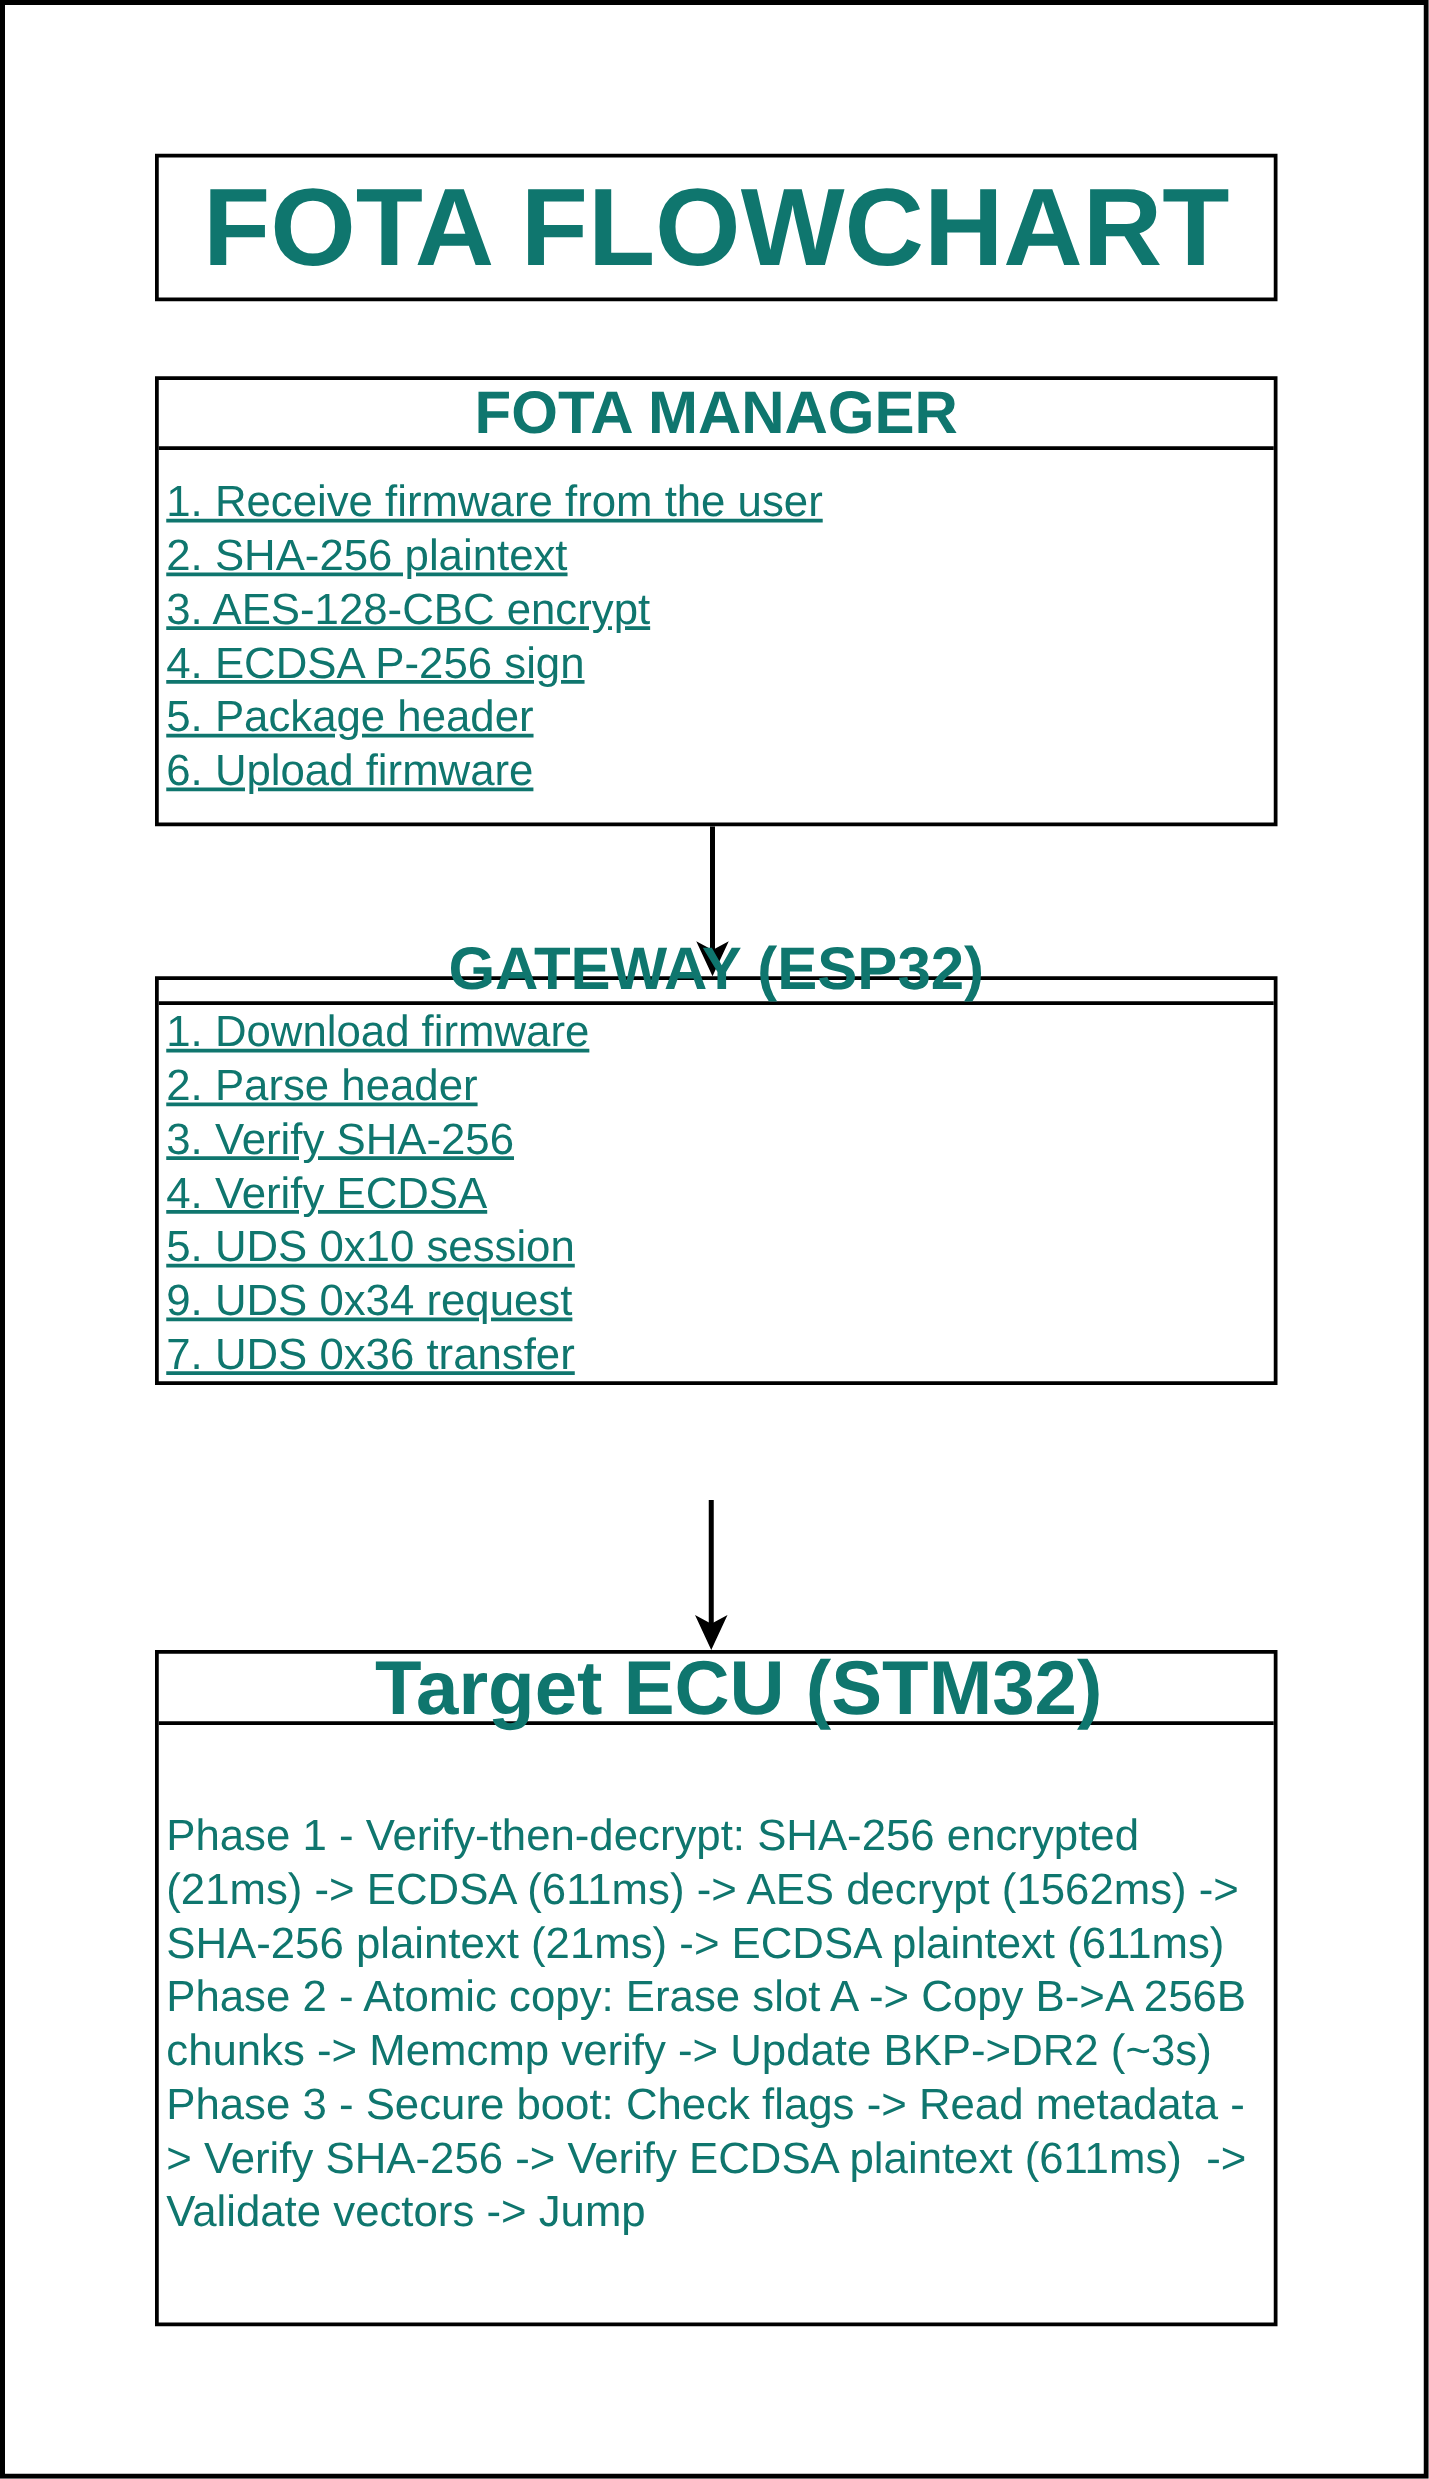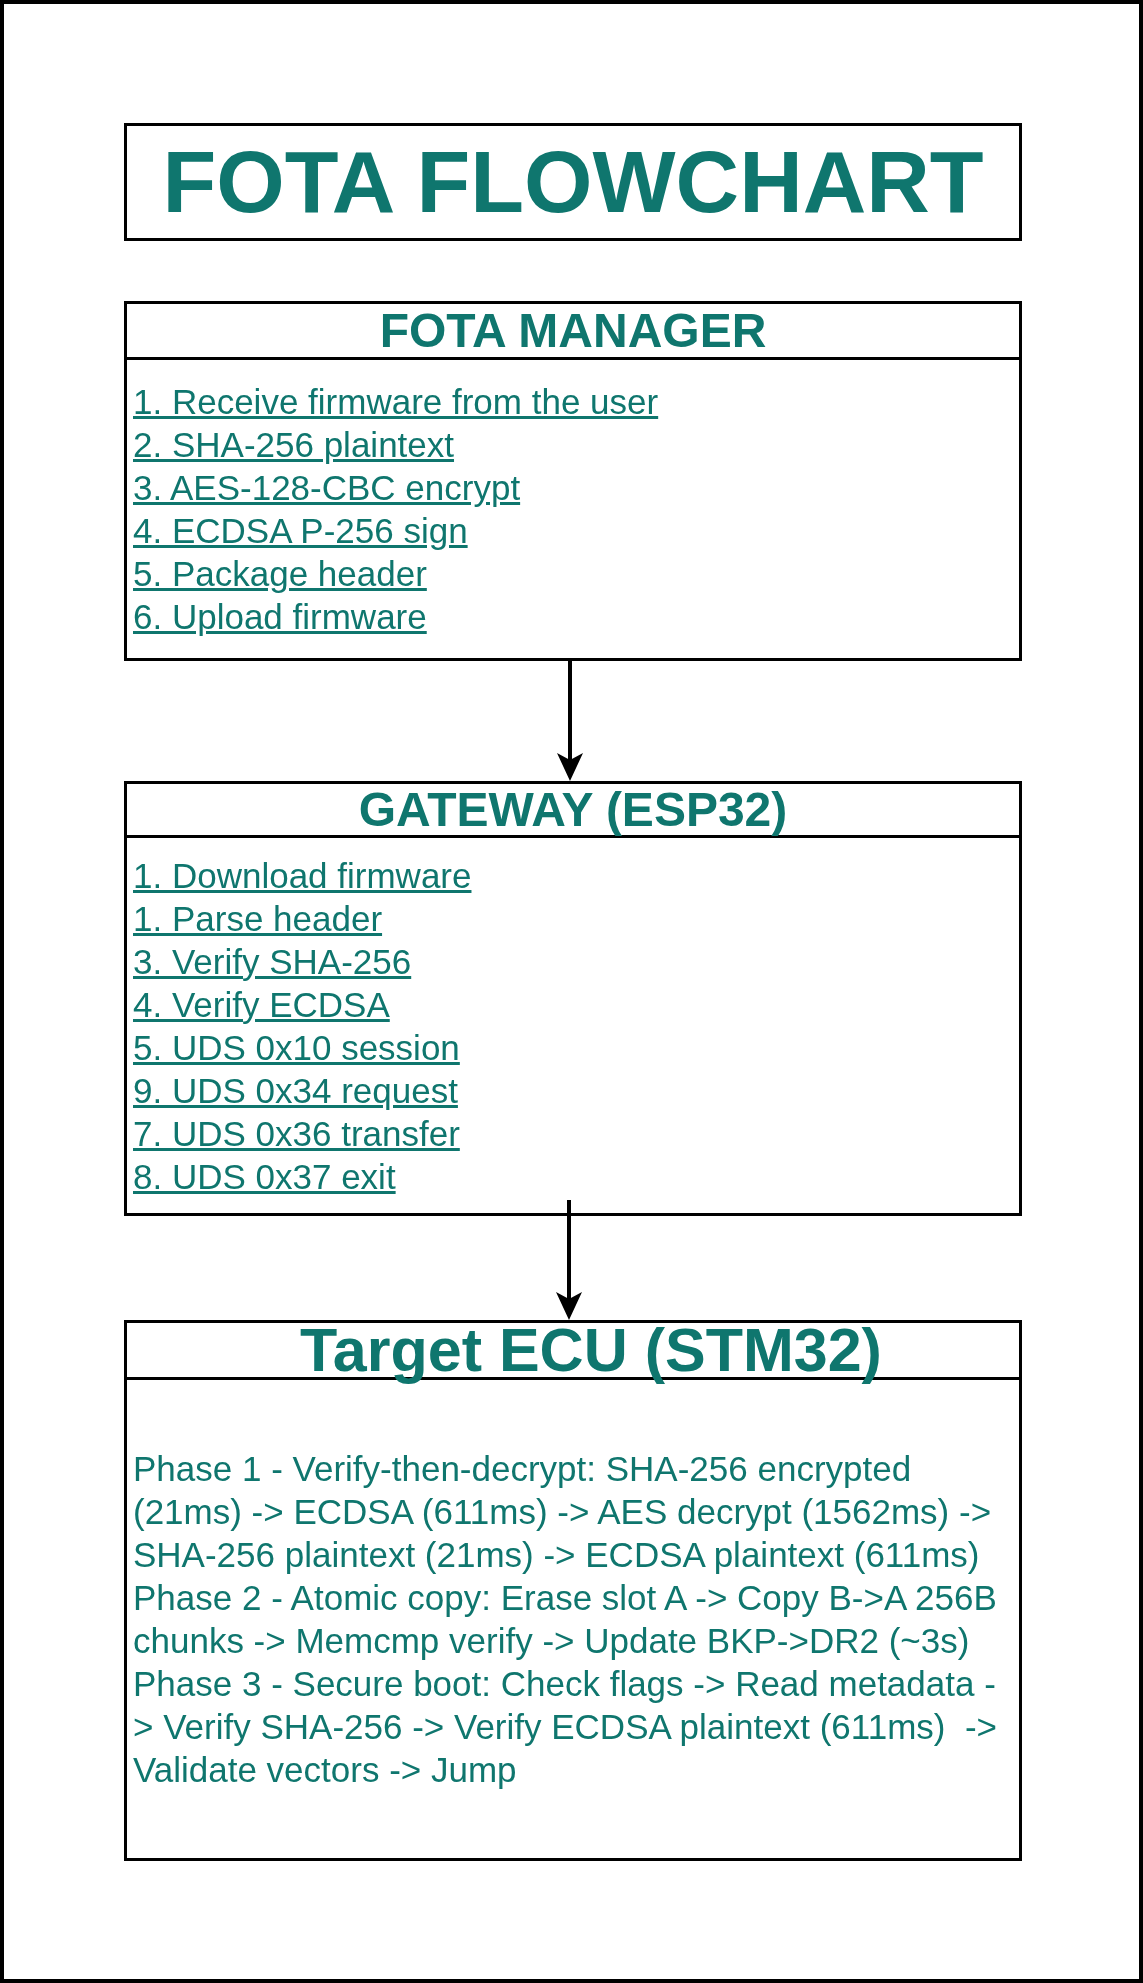--- a/index.html
+++ b/index.html
@@ -103,33 +103,32 @@
       <div class="line">5. Package header</div>
       <div class="line">6. Upload firmware</div>
     </div>
   </section>
 
   <svg class="arrow" style="left:550px; top:661px;" viewBox="0 0 40 120">
     <line x1="20" y1="0" x2="20" y2="102" stroke="#000000" stroke-width="4"></line>
     <path d="M20 120 L7 92 L20 99 L33 92 Z" fill="#000000"></path>
   </svg>
 
-  <section class="box" style="top:781px; height:435px;">
+  <section class="box" style="top:781px; height:327px;justify-content:flex-end;">
     <div class="box-header" style="height:51px;">
       <span>GATEWAY (ESP32)</span>
     </div>
     <div class="box-content">
       <div class="line">1. Download firmware</div>
-      <div class="line">1. Parse header</div>
+      <div class="line">2. Parse header</div>
       <div class="line">3. Verify SHA-256</div>
       <div class="line">4. Verify ECDSA</div>
       <div class="line">5. UDS 0x10 session</div>
       <div class="line">9. UDS 0x34 request</div>
       <div class="line">7. UDS 0x36 transfer</div>
-      <div class="line">8. UDS 0x37 exit</div>
     </div>
   </section>
 
   <svg class="arrow" style="left:549px; top:1200px;" viewBox="0 0 40 120">
     <line x1="20" y1="0" x2="20" y2="102" stroke="#000000" stroke-width="4"></line>
     <path d="M20 120 L7 92 L20 99 L33 92 Z" fill="#000000"></path>
   </svg>
 
   <section class="box" style="top:1320px; height:541px;">
     <div class="box-header large" style="height:54px;">

